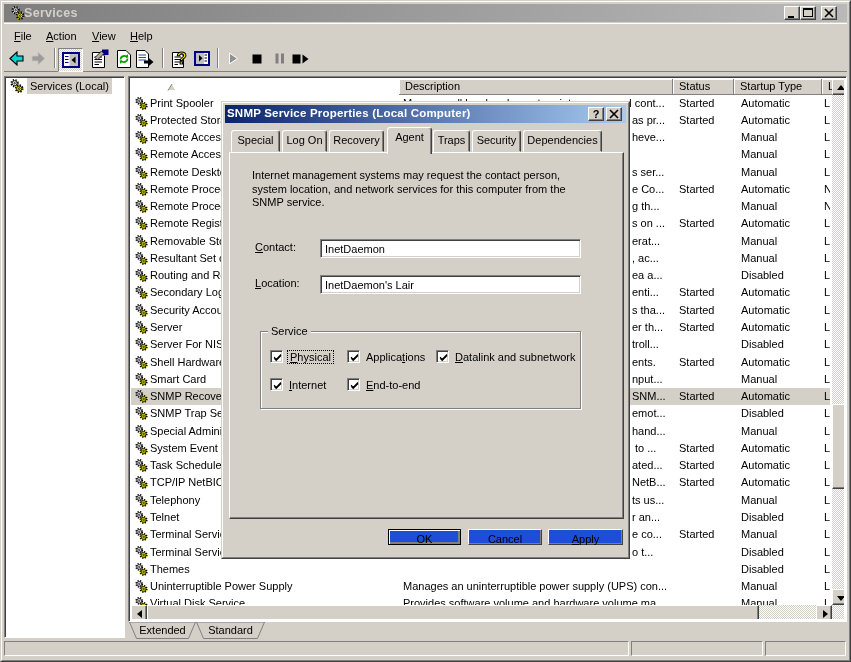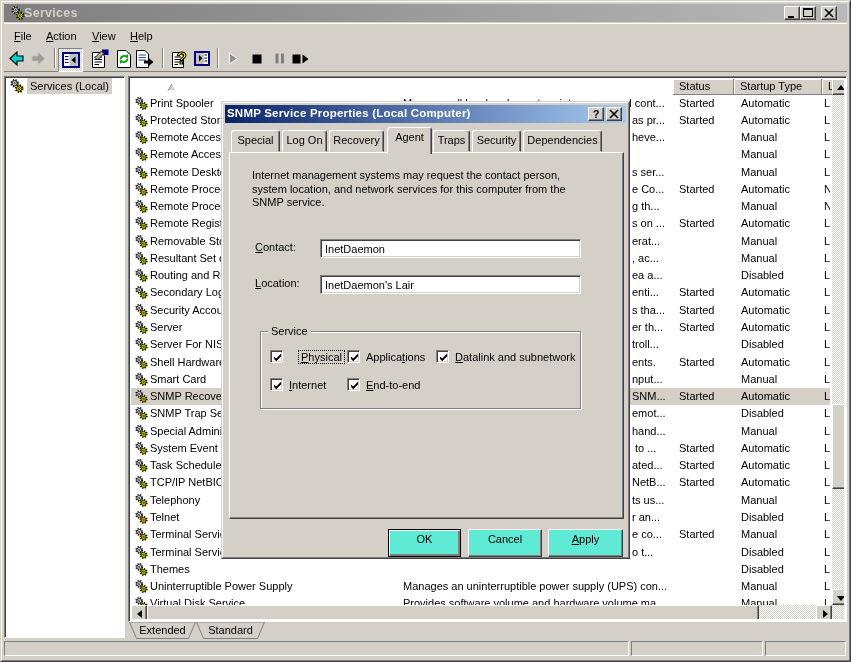--- a/index.html
+++ b/index.html
@@ -55,21 +55,21 @@
 #dtitle{position:absolute;left:3px;top:3px;width:401px;height:18px;background:linear-gradient(to right,#0a246a,#a6caf0);color:#fff;font-weight:bold;font-size:11.5px}
 #dtitle .txt{position:absolute;left:2px;top:2px;letter-spacing:0.2px}
 .dcap{position:absolute;top:2px;width:16px;height:14px;background:#d4d0c8;border:1px solid;border-color:#fff #404040 #404040 #fff;box-shadow:inset -1px -1px 0 #808080;font-weight:bold;font-size:11px;text-align:center;line-height:12px;color:#000}
 
 .tab{position:absolute;background:#d4d0c8;border:1px solid;border-color:#fff #404040 #d4d0c8 #fff;border-radius:3px 3px 0 0;box-shadow:inset -1px 0 0 #808080;text-align:center;padding-top:3px}
 #pane{position:absolute;left:7px;top:50px;width:395px;height:367px;background:#d4d0c8;border:1px solid;border-color:#fff #404040 #404040 #fff;box-shadow:inset -1px -1px 0 #808080}
 
 .inp{position:absolute;background:#fff;border:1px solid;border-color:#808080 #fff #fff #808080;box-shadow:inset 1px 1px 0 #404040,inset -1px -1px 0 #d4d0c8;padding:3px 0 0 4px}
 .cb{position:absolute;width:13px;height:13px;background:#fff;border:1px solid;border-color:#808080 #fff #fff #808080;box-shadow:inset 1px 1px 0 #404040,inset -1px -1px 0 #d4d0c8}
 .cb svg{position:absolute;left:1px;top:1px}
-.btn{position:absolute;top:427px;height:28px;background:#5eead4;border:1px solid;border-color:#fff #404040 #404040 #fff;box-shadow:inset -1px -1px 0 #808080;text-align:center;padding-top:3px}
+.btn{position:absolute;top:427px;height:16px;background:#1d4ed8;border:1px solid;border-color:#fff #404040 #404040 #fff;box-shadow:inset -1px -1px 0 #808080;text-align:center;padding-top:3px}
 .btn.def{border:1px solid #000;box-shadow:inset 1px 1px 0 #fff,inset -1px -1px 0 #808080,inset -2px -2px 0 #808080}
 </style></head>
 <body>
 <div class="f1"></div>
 <div class="f2"></div>
 <div id="title">
   <span class="abs" style="left:6px;top:1px"><svg width="16" height="16" viewBox="0 0 16 16">
 <g fill="none">
 <circle cx="5.6" cy="5.2" r="3.4" stroke="#000" stroke-width="1.5" stroke-dasharray="1.3 1.45" fill="#fff"></circle>
 <circle cx="5.6" cy="5.2" r="2.5" stroke="#000" stroke-width="0.9" fill="#fff"></circle>
@@ -172,20 +172,21 @@
 <circle cx="10.2" cy="10.6" r="2.6" stroke="#000" stroke-width="0.9" fill="#ff0"></circle>
 <circle cx="10.2" cy="10.6" r="0.9" stroke="#000" stroke-width="0.9" fill="#fff"></circle>
 </g>
       </svg></span>
   <span class="sel">Services (Local)</span>
 </div>
 
 <div id="list">
     <div id="lclip">
 
+  <div class="hcell" style="left:268px;width:274px">Description</div>
   <div class="hcell" style="left:542px;width:61px">Status</div>
   <div class="hcell" style="left:603px;width:88px">Startup Type</div>
   <div class="hcell" style="left:691px;width:24px">L</div>
   <svg class="abs" style="left:36px;top:4px" width="10" height="9" viewBox="0 0 10 9">
         <path d="M5 1 L9 7.5 H1 Z" fill="#d4d0c8" stroke="#fff" stroke-width="1"></path>
         <path d="M5 1 L1 7.5" stroke="#808080" stroke-width="1"></path>
       </svg>
   <div id="rows" class="abs" style="left:0;top:0;width:699px;height:526px;overflow:hidden">
 <div class="lrow" style="top:15.50px;">
           <span class="ric"><svg width="15" height="15" viewBox="0 0 16 16">
@@ -741,21 +742,21 @@
     <div class="inp" style="left:90px;top:86px;width:261px;height:19px">InetDaemon</div>
     <div class="abs" style="left:25px;top:124px"><u>L</u>ocation:</div>
     <div class="inp" style="left:90px;top:122px;width:261px;height:19px">InetDaemon's Lair</div>
     <div class="abs" style="left:30px;top:178px;width:321px;height:78px;border:1px solid #808080;box-shadow:1px 1px 0 #fff,inset 1px 1px 0 #fff"></div>
     <div class="abs" style="left:38px;top:172px;background:#d4d0c8;padding:0 3px">Service</div>
     <div class="cb" style="left:40px;top:197px">
         <svg width="11" height="11" viewBox="0 0 11 11">
           <path d="M2 5.2 L4.2 7.4 L9 2.5 M2 6.2 L4.2 8.4 L9 3.5" stroke="#000" stroke-width="1.1" fill="none"></path>
         </svg>
       </div>
-    <div class="abs" style="left:68px;top:197px;border:1px dotted #000;padding:0 2px"><u>P</u>hysical</div>
+    <div class="abs" style="left:57px;top:197px;border:1px dotted #000;padding:0 2px"><u>P</u>hysical</div>
     <div class="cb" style="left:117px;top:197px">
         <svg width="11" height="11" viewBox="0 0 11 11">
           <path d="M2 5.2 L4.2 7.4 L9 2.5 M2 6.2 L4.2 8.4 L9 3.5" stroke="#000" stroke-width="1.1" fill="none"></path>
         </svg>
       </div>
     <div class="abs" style="left:136px;top:198px">Applica<u>t</u>ions</div>
     <div class="cb" style="left:206px;top:197px">
         <svg width="11" height="11" viewBox="0 0 11 11">
           <path d="M2 5.2 L4.2 7.4 L9 2.5 M2 6.2 L4.2 8.4 L9 3.5" stroke="#000" stroke-width="1.1" fill="none"></path>
         </svg>

